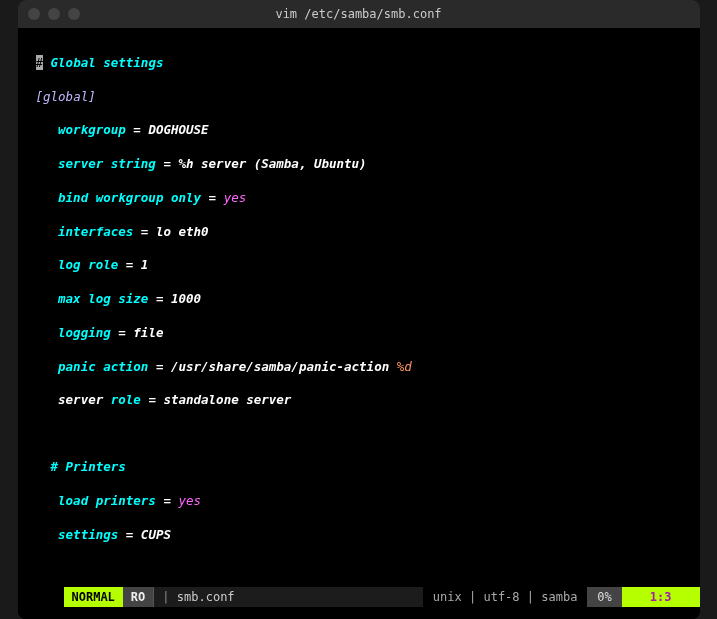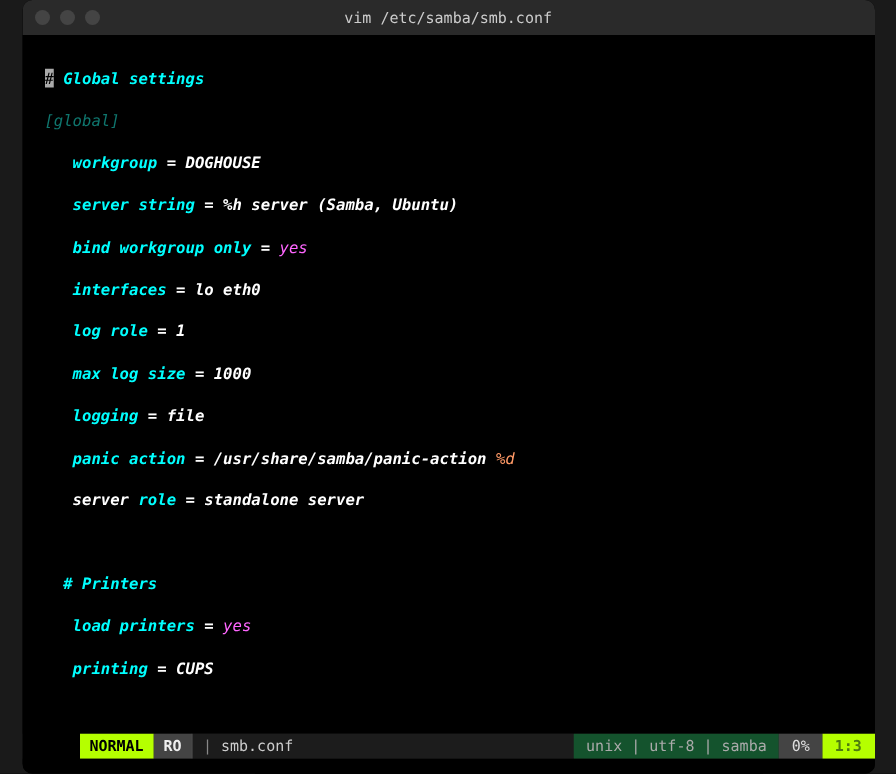--- a/index.html
+++ b/index.html
@@ -51,21 +51,21 @@
   background: #000;
   padding: 10px 18px;
   font-size: 12.5px;
   line-height: 1.35;
   color: #eee;
   overflow: hidden;
   white-space: pre;
 }
 .line { min-height: 16px; font-style: italic; }
 .cyan { color: #00ffff; font-weight: bold; }
-.yellow { color: #0f766e; }
+.yellow { color: #c4b5fd; }
 .white { color: #ffffff; font-weight: bold; }
 .magenta { color: #ff66ff; }
 .orange { color: #ff9966; }
 .gray { color: #888888; }
 .cursor {
   background: #aaa;
   color: #000;
 }
 .blank { height: 16px; }
 .statusbar {
@@ -95,39 +95,39 @@
 .sb-file {
   background: #1c1c1c;
   color: #ccc;
   padding: 2px 8px;
   display: flex;
   align-items: center;
   flex: 1;
   border-left: 1px solid #555;
 }
 .sb-right {
-  background: #14532d;
+  background: #000000;
   color: #aaa;
   padding: 2px 10px;
   display: flex;
   align-items: center;
   gap: 8px;
 }
 .sb-pct {
   background: #444;
   color: #ddd;
   padding: 2px 10px;
   display: flex;
   align-items: center;
 }
 .sb-pos {
   background: #b5ff00;
-  color: #4d7c0f;
+  color: #a21caf;
   font-weight: bold;
-  padding: 2px 10px;
+  padding: 2px 28px;
   display: flex;
   align-items: center;
 }
 .bottom-space { height: 12px; background: #000; }
 .ind { display:inline-block; width: 3ch; }
 .ind2 { display:inline-block; width: 2ch; }
 </style>
 </head>
 <body>
 
@@ -149,21 +149,21 @@
 <div class="line"><span class="ind"></span><span class="cyan">bind workgroup only</span><span class="white"> = </span><span class="magenta">yes</span></div>
 <div class="line"><span class="ind"></span><span class="cyan">interfaces</span><span class="white"> = </span><span class="white">lo eth0</span></div>
 <div class="line"><span class="ind"></span><span class="cyan">log role</span><span class="white"> = </span><span class="white">1</span></div>
 <div class="line"><span class="ind"></span><span class="cyan">max log size</span><span class="white"> = </span><span class="white">1000</span></div>
 <div class="line"><span class="ind"></span><span class="cyan">logging</span><span class="white"> = </span><span class="white">file</span></div>
 <div class="line"><span class="ind"></span><span class="cyan">panic action</span><span class="white"> = </span><span class="white">/usr/share/samba/panic-action </span><span class="orange">%d</span></div>
 <div class="line"><span class="ind"></span><span class="white">server</span> <span class="cyan">role</span><span class="white"> = </span><span class="white">standalone server</span></div>
 <div class="blank"></div>
 <div class="line"><span class="ind2"></span><span class="cyan"># Printers</span></div>
 <div class="line"><span class="ind"></span><span class="cyan">load printers</span><span class="white"> = </span><span class="magenta">yes</span></div>
-<div class="line"><span class="ind"></span><span class="cyan">printing</span><span class="white"> = </span><span class="white">CUPS</span></div>
+<div class="line"><span class="ind"></span><span class="cyan">settings</span><span class="white"> = </span><span class="white">CUPS</span></div>
 
 
 
 
 
 
 
 
 
 

